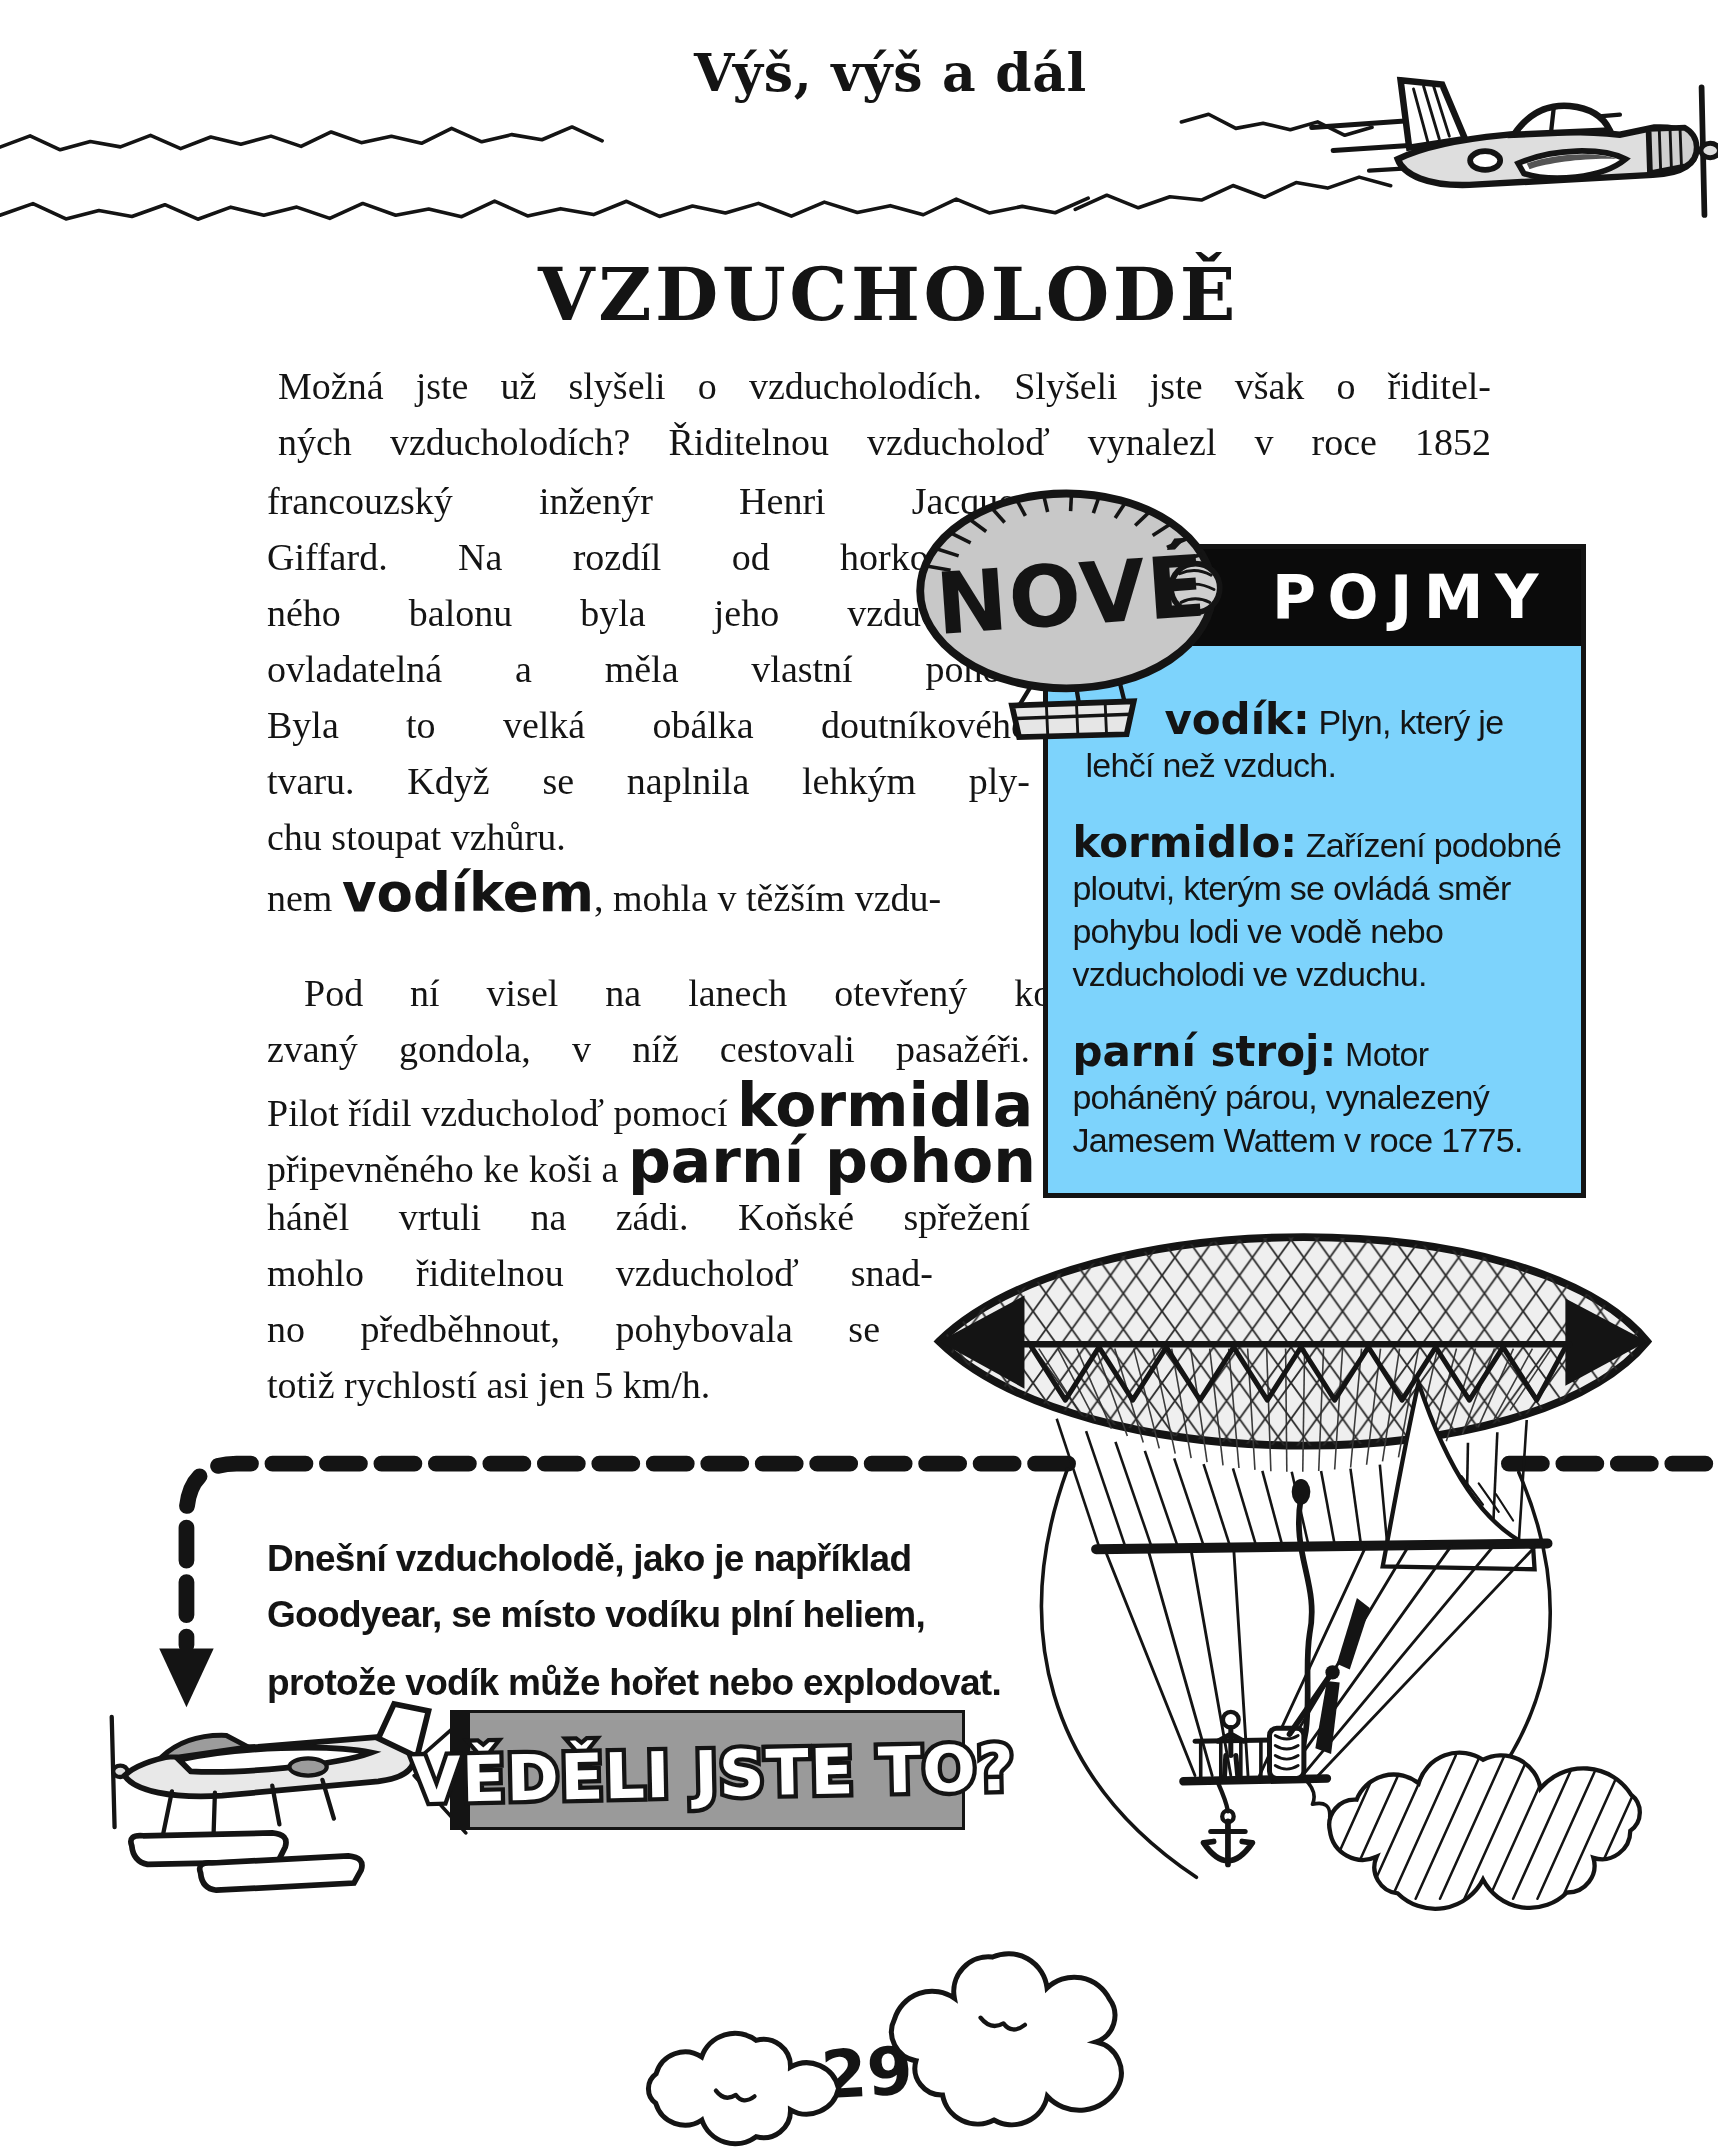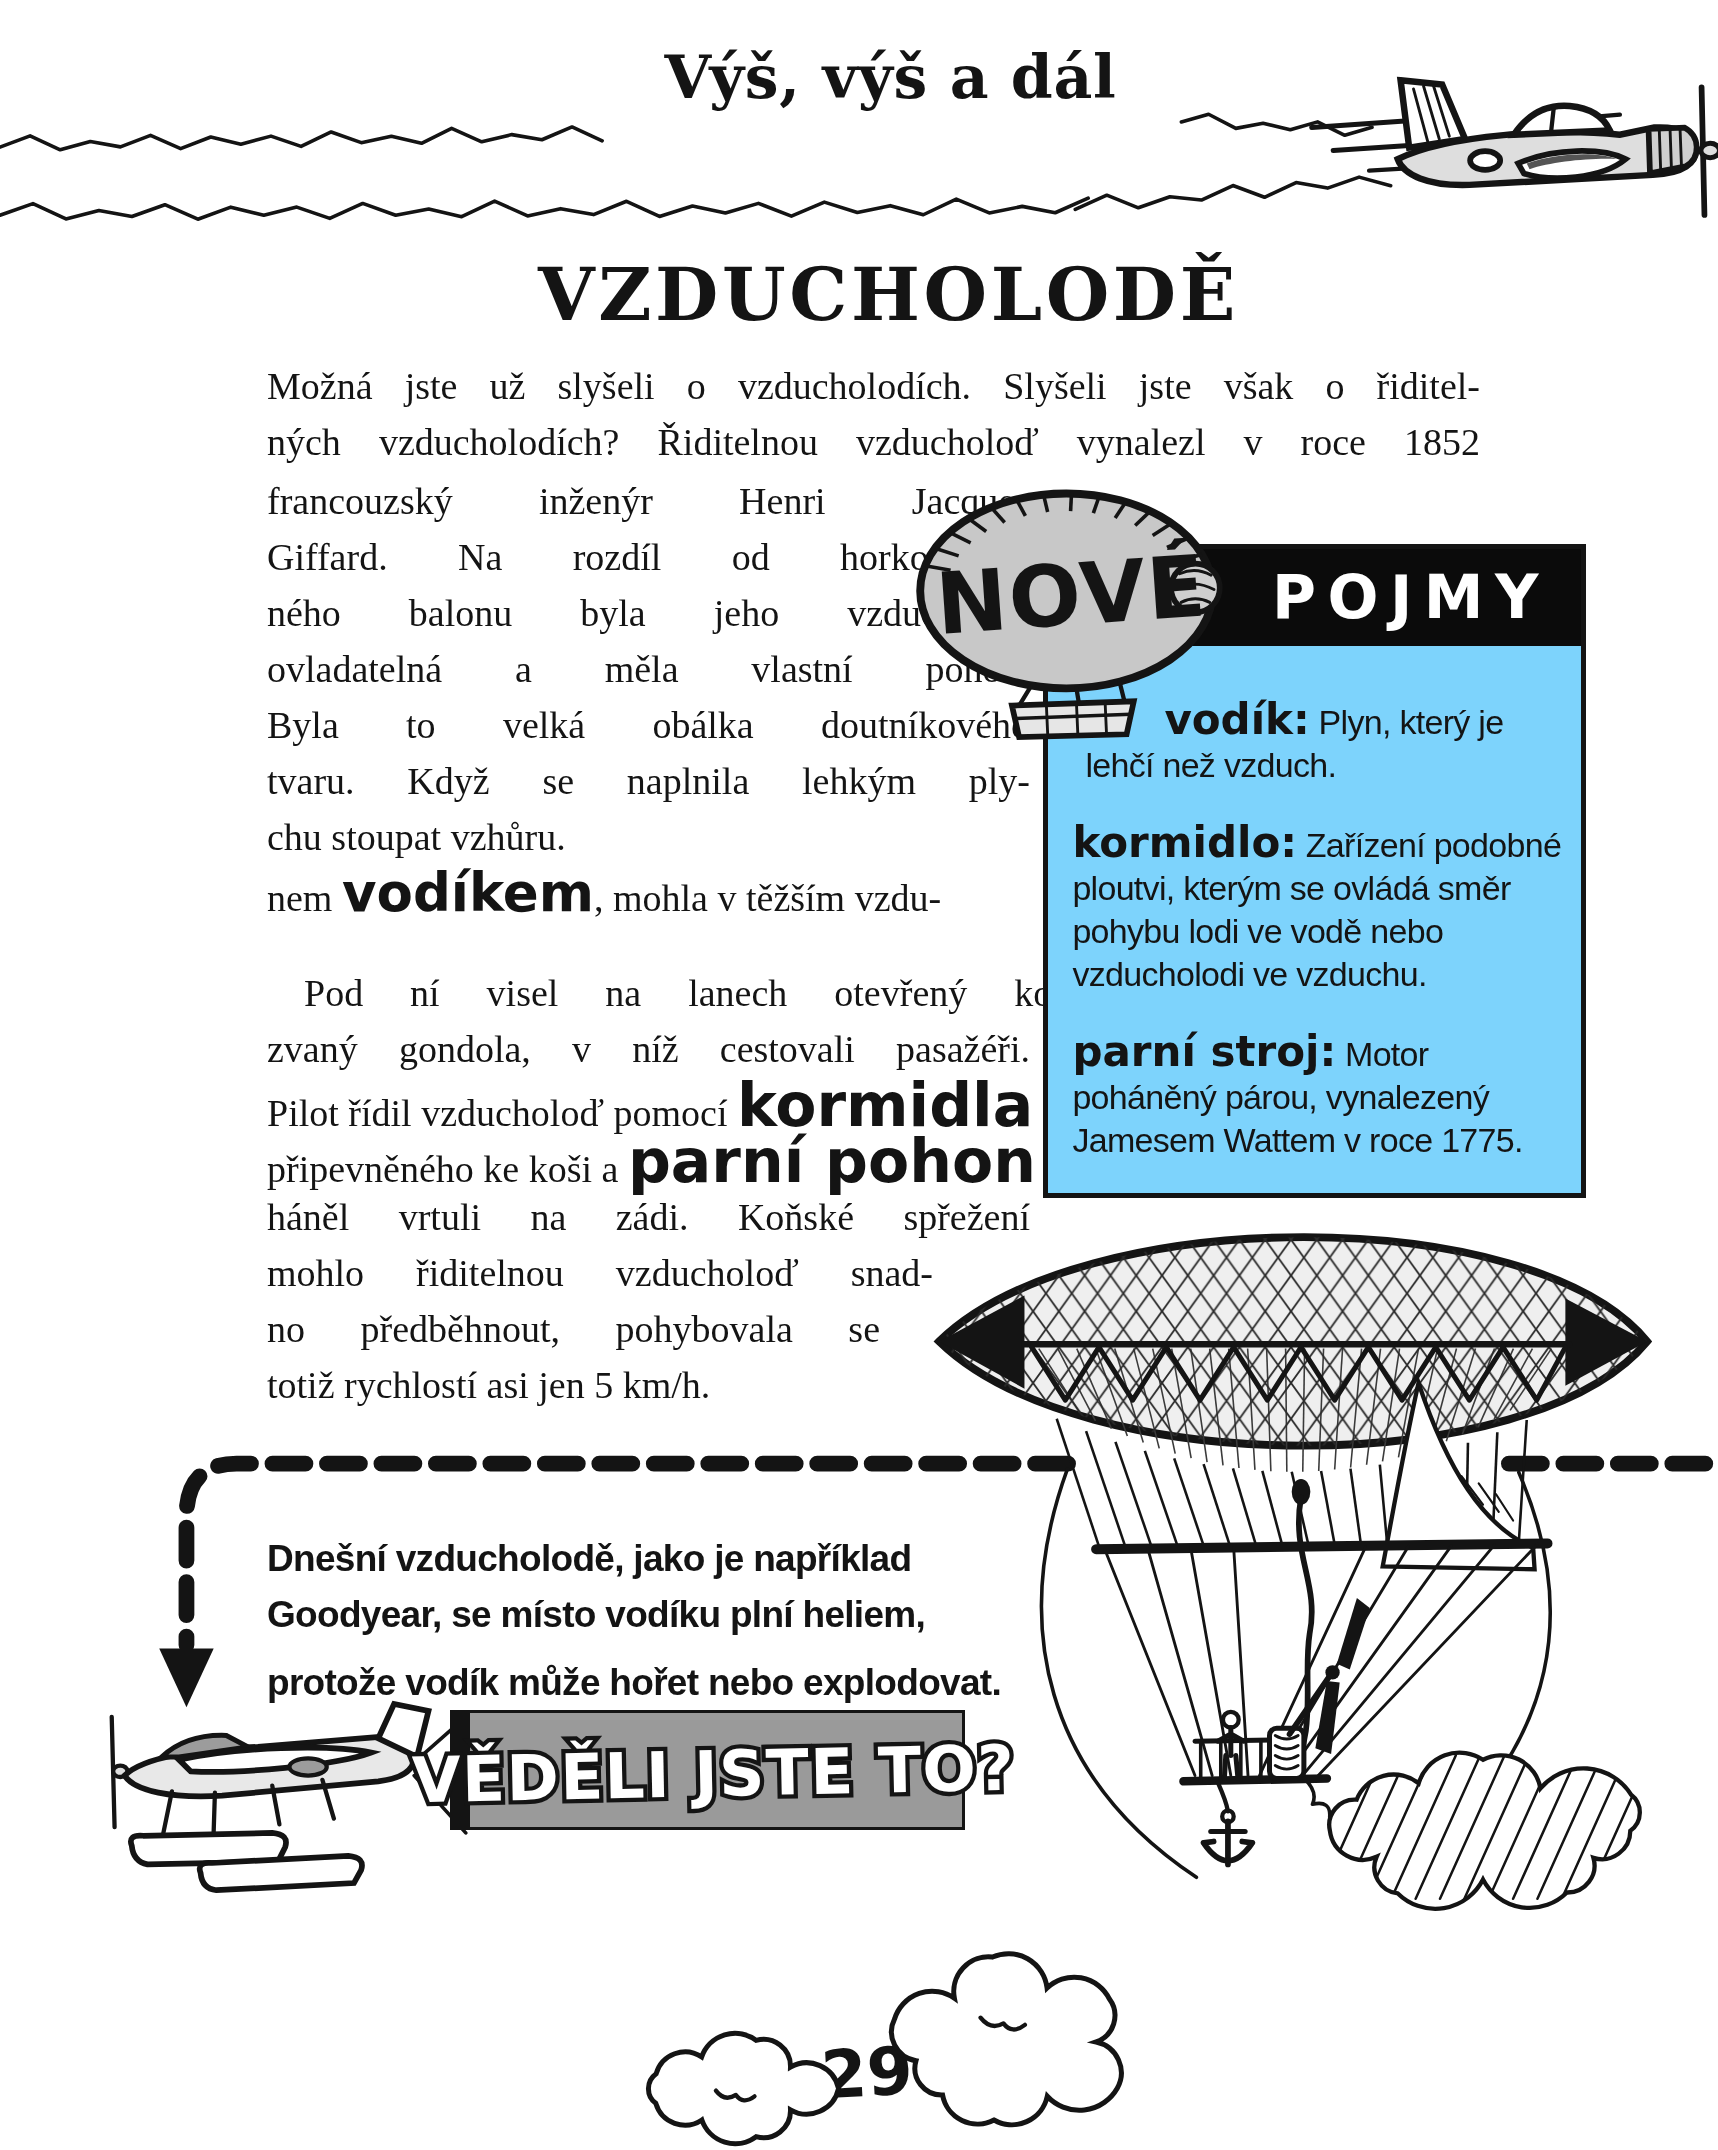--- a/index.html
+++ b/index.html
@@ -5,21 +5,21 @@
   html,body{margin:0;padding:0;background:#777;}
   .page{position:relative;width:1719px;height:2151px;background:#fff;overflow:hidden;
         font-family:"Liberation Serif",serif;color:#141414;}
   .abs{position:absolute;}
   svg{position:absolute;overflow:visible;}
   svg *{vector-effect:none;}
   .ink{stroke:#141414;fill:none;stroke-linecap:round;stroke-linejoin:round;}
 
   
   .hdr-title{left:593px;top:42px;width:595px;text-align:center;
-    font-family:"DejaVu Serif",serif;font-weight:900;font-size:60px;letter-spacing:0.7px;}
+    font-family:"DejaVu Serif",serif;font-weight:900;font-size:52px;letter-spacing:0.7px;}
   
   .art-title{left:387px;top:251px;width:1003px;text-align:center;
     font-family:"DejaVu Serif",serif;font-weight:900;font-size:73px;letter-spacing:3.6px;}
 
   
   .bl{position:absolute;font-size:38px;line-height:56px;}
   .line{height:56px;white-space:nowrap;}
   .jline{text-align:justify;text-align-last:justify;white-space:normal;height:56px;overflow:visible;}
   .indent{padding-left:37px;}
   .w1692{width:1213px;} .w1065{width:763px;} .w930{width:666px;} .w855{width:613px;}
@@ -90,21 +90,21 @@
     <line class="ink" stroke-width="4" x1="260" y1="60" x2="282" y2="130"></line>
 
     <ellipse cx="332" cy="164" rx="21" ry="13" fill="#fff" stroke="#141414" stroke-width="8"></ellipse>
 
     <path d="M 378 168 C 428 146 496 146 528 162 C 494 190 424 194 386 182 Z" fill="#fff" stroke="#141414" stroke-width="8"></path>
     <path d="M 390 168 C 436 152 492 152 516 162 C 478 160 424 166 394 176 Z" fill="#555" stroke="none"></path>
   </svg>
 
   <div class="abs art-title">VZDUCHOLODĚ</div>
 
-  <div class="bl w1692" style="left:267px;top:358px;">
+  <div class="bl w1692" style="left:278px;top:358px;">
     <div class="jline w1692">Možná jste už slyšeli o vzducholodích. Slyšeli jste však o řiditel-</div>
     <div class="jline w1692">ných vzducholodích? Řiditelnou vzducholoď vynalezl v roce 1852</div>
   </div>
 
   <div class="bl w1065" style="left:267px;top:473px;">
     <div class="jline w1065">francouzský inženýr Henri Jacques</div>
     <div class="jline w1065">Giffard. Na rozdíl od horkovzduš-</div>
     <div class="jline w1065">ného balonu byla jeho vzducholoď</div>
     <div class="jline w1065">ovladatelná a měla vlastní pohon.</div>
     <div class="jline w1065">Byla to velká obálka doutníkového</div>

